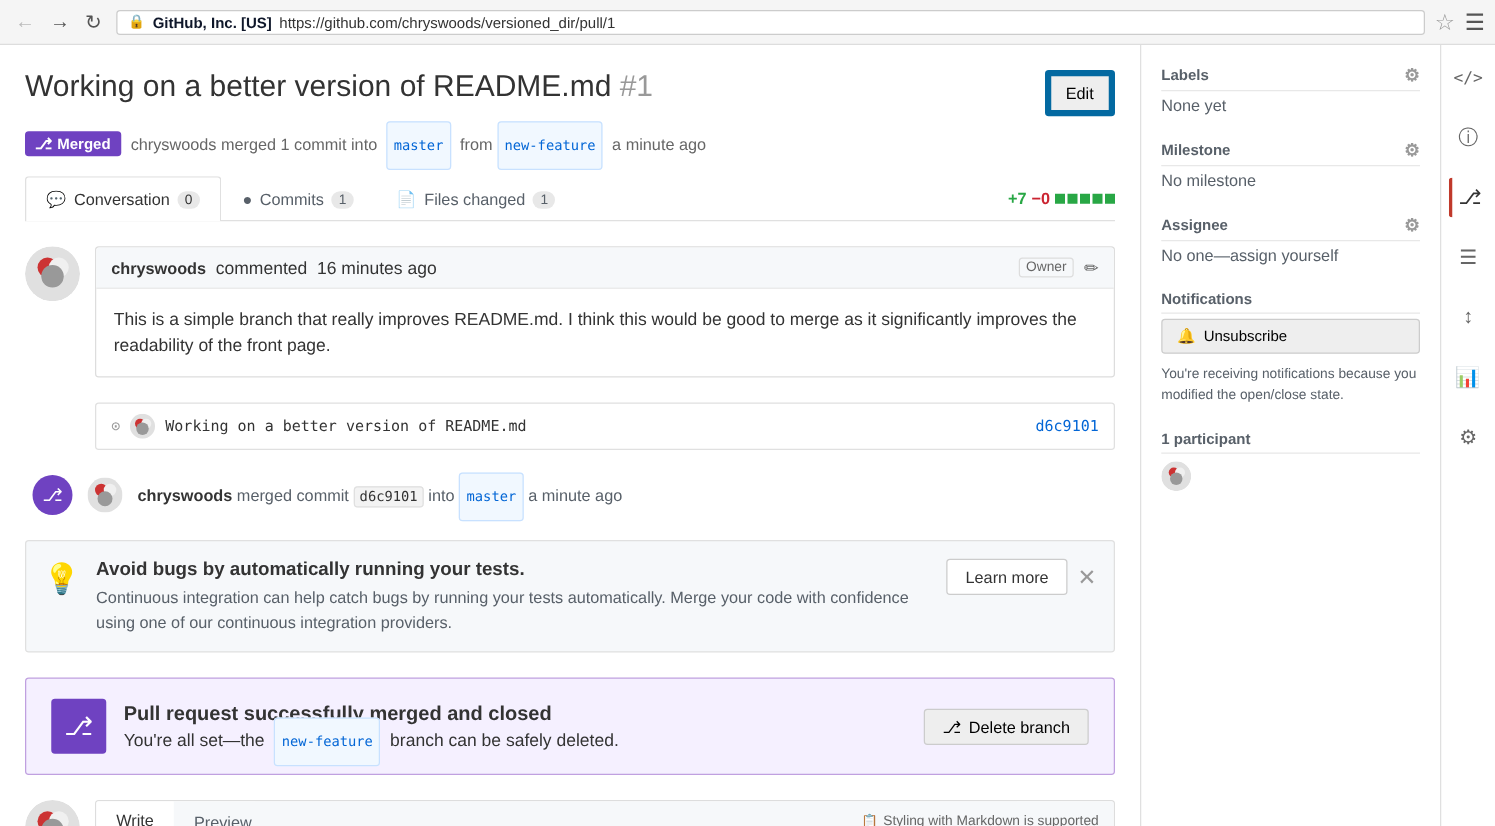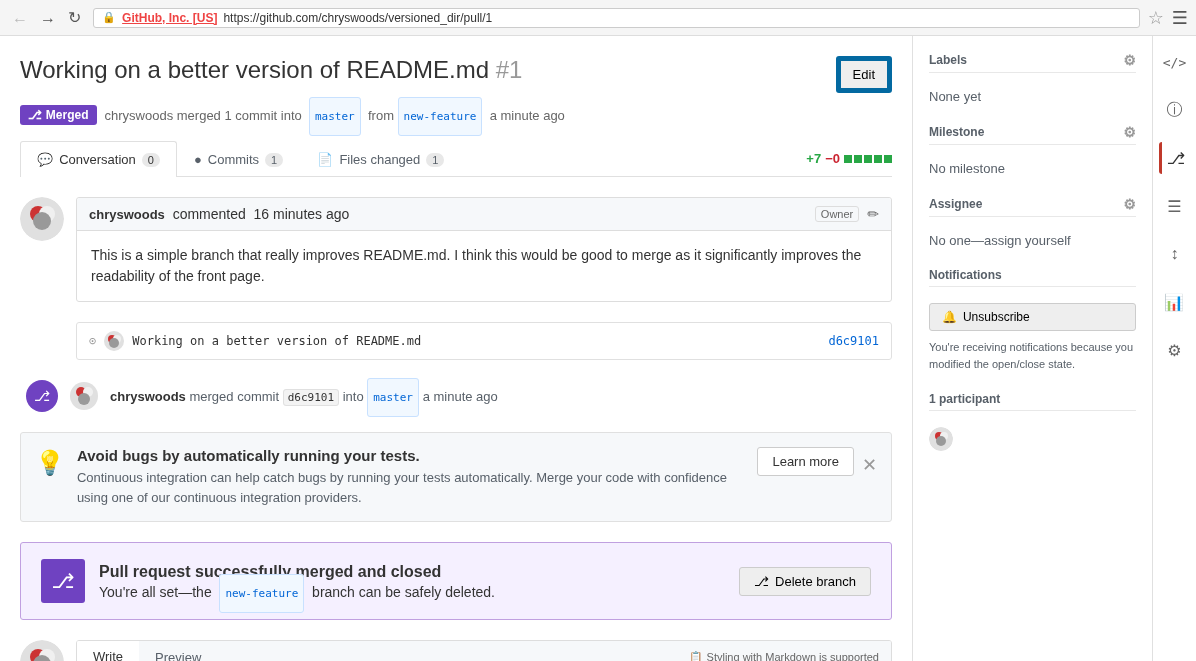--- a/index.html
+++ b/index.html
@@ -10,21 +10,21 @@
       padding: 6px 8px; gap: 8px; height: 36px;
     }
     .browser-nav { display: flex; gap: 4px; }
     .browser-nav button { background: none; border: none; cursor: pointer; font-size: 16px; color: #555; padding: 2px 4px; }
     .browser-nav button:disabled { color: #bbb; }
     .address-bar {
       display: flex; align-items: center; background: #fff; border: 1px solid #ccc;
       border-radius: 3px; padding: 2px 8px; flex: 1; font-size: 12px; color: #333; gap: 6px;
     }
     .address-bar .lock-icon { color: #4CAF50; font-size: 11px; }
-    .address-bar .site-name { color: #ef4444; font-weight: bold; text-decoration: underline; }
+    .address-bar .site-name { color: #0f172a; font-weight: bold; }
     .star-btn { background: none; border: none; font-size: 18px; color: #999; cursor: pointer; }
     .menu-btn { background: none; border: none; font-size: 18px; color: #555; cursor: pointer; }
 
     .main-layout { display: flex; height: calc(661px - 36px); overflow: hidden; }
 
     .right-sidebar {
       width: 44px; background: #fff; border-left: 1px solid #e0e0e0;
       display: flex; flex-direction: column; align-items: center; padding: 10px 0; gap: 16px;
       flex-shrink: 0;
     }
@@ -107,21 +107,21 @@
     
     .notification-box {
       display: flex; align-items: flex-start; gap: 12px; background: #f6f8fa;
       border: 1px solid #e0e0e0; border-radius: 3px; padding: 14px; margin-bottom: 20px; margin-left: 0;
       position: relative;
     }
     .notif-icon { font-size: 24px; color: #4a90d9; flex-shrink: 0; margin-top: 2px; }
     .notif-content { flex: 1; }
     .notif-title { font-size: 15px; font-weight: 600; margin-bottom: 4px; }
     .notif-desc { font-size: 13px; color: #586069; line-height: 1.5; }
-    .notif-actions { display: flex; align-items: flex-end; gap: 8px; margin-left: auto; flex-shrink: 0; }
+    .notif-actions { display: flex; align-items: center; gap: 8px; margin-left: auto; flex-shrink: 0; }
     .learn-more-btn {
       padding: 6px 14px; border: 1px solid #ccc; border-radius: 3px;
       background: #fff; cursor: pointer; font-size: 13px; color: #333;
     }
     .close-btn { background: none; border: none; cursor: pointer; font-size: 18px; color: #999; }
 
     .merged-box {
       display: flex; align-items: center; gap: 14px; background: #f5f0ff;
       border: 1px solid #c0a0e0; border-radius: 3px; padding: 16px 20px; margin-bottom: 20px;
     }
@@ -137,21 +137,21 @@
     }
 
     .write-area { border: 1px solid #ddd; border-radius: 3px; overflow: hidden; }
     .write-tabs { display: flex; border-bottom: 1px solid #ddd; background: #f6f8fa; }
     .write-tab { padding: 8px 16px; cursor: pointer; font-size: 13px; color: #586069; border: none; background: none; }
     .write-tab.active { background: #fff; border-bottom: 2px solid #fff; font-weight: 500; color: #333; margin-bottom: -1px; }
     .markdown-hint { margin-left: auto; padding: 8px 12px; font-size: 11px; color: #666; display: flex; align-items: center; gap: 4px; }
 
     .right-panel { width: 240px; flex-shrink: 0; padding: 16px; border-left: 1px solid #e0e0e0; }
     .panel-section { margin-bottom: 20px; }
-    .panel-section-header { display: flex; align-items: center; justify-content: space-between; font-size: 12px; font-weight: 600; color: #586069; margin-bottom: 16px; padding-bottom: 4px; border-bottom: 1px solid #e8e8e8; }
+    .panel-section-header { display: flex; align-items: center; justify-content: space-between; font-size: 12px; font-weight: 600; color: #586069; margin-bottom: 4px; padding-bottom: 4px; border-bottom: 1px solid #e8e8e8; }
     .gear-icon { color: #999; cursor: pointer; font-size: 14px; }
     .panel-value { font-size: 13px; color: #586069; }
 
     .unsubscribe-btn {
       display: flex; align-items: center; gap: 6px; padding: 6px 12px;
       border: 1px solid #ccc; border-radius: 3px; background: #eee;
       cursor: pointer; font-size: 12px; width: 100%; margin-bottom: 8px;
     }
     .notif-desc-small { font-size: 11px; color: #586069; line-height: 1.5; }
 

